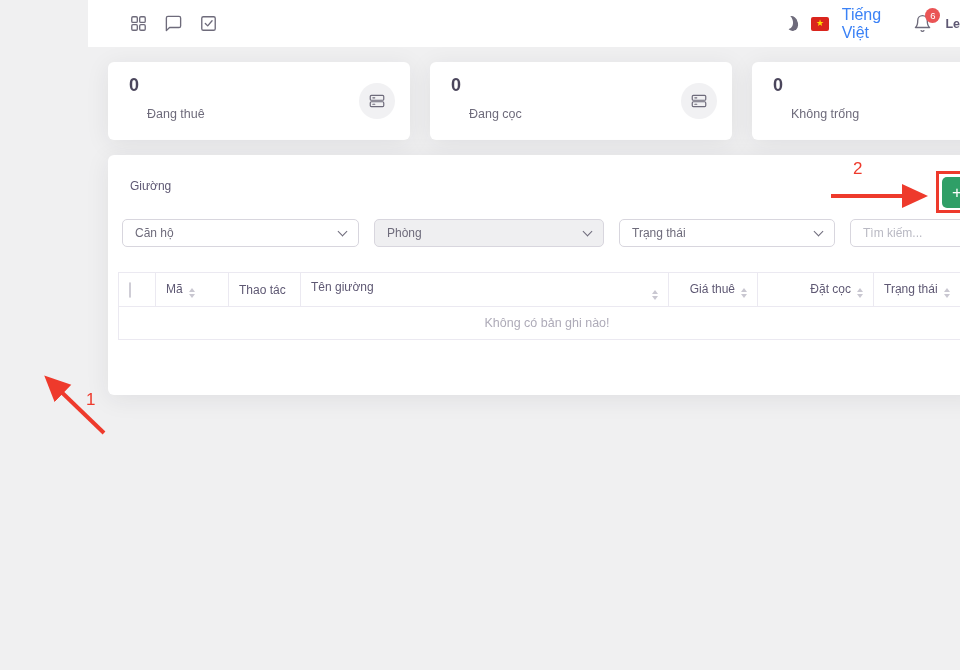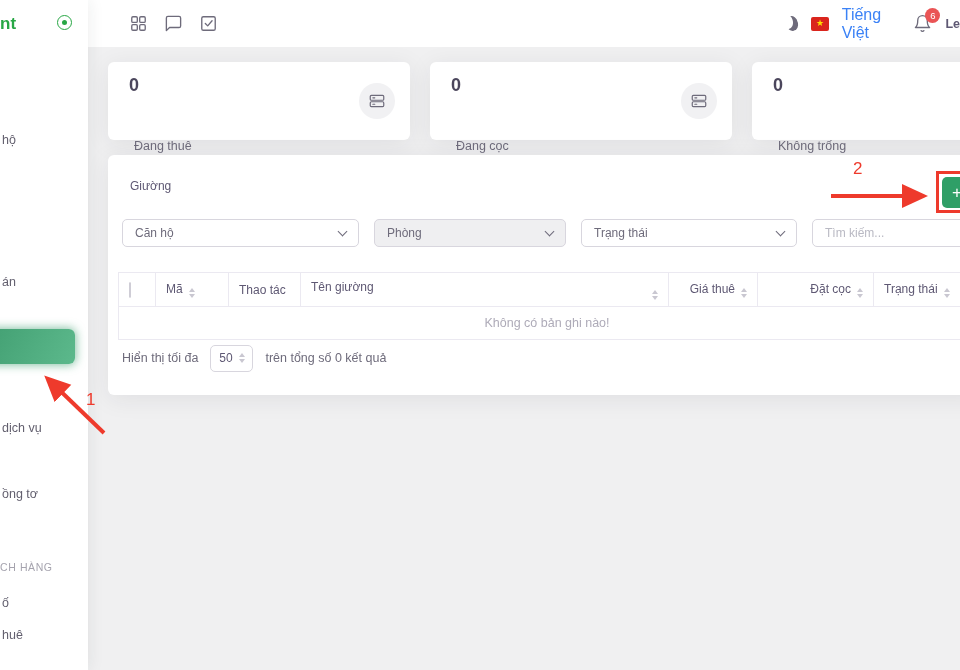--- a/index.html
+++ b/index.html
@@ -38,21 +38,21 @@
   .bell-wrap { position:relative; width:19px; height:19px; }
   .bell-wrap svg { width:19px; height:19px; stroke:#6e6b7b; fill:none; stroke-width:1.7; stroke-linecap:round; stroke-linejoin:round; }
   .badge { position:absolute; top:-6px; right:-8px; min-width:15px; height:15px; border-radius:8px; background:#ea5455;
            color:#fff; font-size:9.5px; display:flex; align-items:center; justify-content:center; padding:0 3px; }
   .user-frag { font-size:12.5px; font-weight:700; color:#5e5873; }
 
   
   .card { position:absolute; top:62px; height:78px; width:302px; background:#fff; border-radius:6px;
           box-shadow:0 4px 24px rgba(34,41,47,.08); }
   .card .value { position:absolute; left:21px; top:13px; font-size:18px; font-weight:700; color:#4b465c; }
-  .card .label { position:absolute; left:26px; top:45px; font-size:12.5px; color:#6e6b7b;margin-top:32px; }
+  .card .label { position:absolute; left:39px; top:45px; font-size:12.5px; color:#6e6b7b; }
   .card .icon-wrap { position:absolute; right:15px; top:21px; width:36px; height:36px; border-radius:50%;
           background:#f1f1f3; display:flex; align-items:center; justify-content:center; }
   .card .icon-wrap svg { width:18px; height:18px; stroke:#6e6b7b; fill:none; stroke-width:1.6; stroke-linecap:round; }
 
   
   .panel { position:absolute; left:108px; top:155px; width:877px; height:240px; background:#fff; border-radius:6px;
            box-shadow:0 4px 24px rgba(34,41,47,.08); }
   .panel-title { position:absolute; left:22px; top:24px; font-size:12px; font-weight:500; color:#5e5873; }
   .filters { position:absolute; left:14px; top:64px; display:flex; gap:15px; }
   .select { height:28px; border:1px solid #d8d6de; border-radius:5px; background:#fff; display:flex; align-items:center;
@@ -101,37 +101,20 @@
   .support-btn.zalo  { color:#ff9f43; border-color:#ff9f43; }
   .support-btn.fb    { color:#28c76f; border-color:#28c76f; }
   .mini-circle { width:12px; height:12px; border:1.2px solid currentColor; border-radius:50%; display:flex;
                  align-items:center; justify-content:center; font-size:7.5px; font-weight:700; }
 </style>
 </head>
 <body>
 
 <div class="screen">
 
-  <div class="sidebar">
-    <span class="brand-frag">nt</span>
-    <span class="side-toggle"></span>
-
-    <span class="side-item" style="top:133px">hộ</span>
-    <span class="side-item" style="top:275px">án</span>
-
-    <div class="side-active"></div>
-
-    <span class="side-item" style="top:421px">dịch vụ</span>
-    <span class="side-item" style="top:487px">ồng tơ</span>
-
-    <span class="side-section" style="top:561px">CH HÀNG</span>
-
-    <span class="side-item" style="top:596px">ố</span>
-    <span class="side-item" style="top:628px">huê</span>
-  </div>
 
   <div class="navbar">
     <div class="nav-left">
       <span class="nav-ic">
         <svg viewBox="0 0 24 24">
             <rect x="3.5" y="3.5" width="7" height="7" rx="1.5"></rect>
             <rect x="13.5" y="3.5" width="7" height="7" rx="1.5"></rect>
             <rect x="3.5" y="13.5" width="7" height="7" rx="1.5"></rect>
             <rect x="13.5" y="13.5" width="7" height="7" rx="1.5"></rect>
           </svg>
@@ -193,21 +176,21 @@
   </div>
 
   <div class="panel">
     <span class="panel-title">Giường</span>
 
     <div class="filters">
       <div class="select" style="width:237px">
         <span>Căn hộ</span>
         <span class="chev"></span>
       </div>
-      <div class="select disabled" style="width:192px">
+      <div class="select disabled" style="width:230px">
         <span>Phòng</span>
         <span class="chev"></span>
       </div>
       <div class="select" style="width:216px">
         <span>Trạng thái</span>
         <span class="chev"></span>
       </div>
       <input class="search-input" placeholder="Tìm kiếm..." style="">
     </div>
 
@@ -247,31 +230,20 @@
               </span></th>
         </tr>
       </thead>
       <tbody>
         <tr>
           <td class="empty" colspan="7">Không có bản ghi nào!</td>
         </tr>
       </tbody>
     </table>
 
-    <div class="pagination">
-      <span>Hiển thị tối đa</span>
-      <span class="page-size">
-        <span>50</span>
-        <span class="sort" style="margin-left:0">
-            <i class="up"></i>
-            <i class="dn"></i>
-          </span>
-      </span>
-      <span>trên tổng số 0 kết quả</span>
-    </div>
   </div>
 
   <div class="add-btn">
     <span>+</span>
   </div>
 
 
   <div class="annot-rect"></div>
   <span class="annot-num" style="left:86px; top:390px">1</span>
   <span class="annot-num" style="left:853px; top:159px">2</span>

